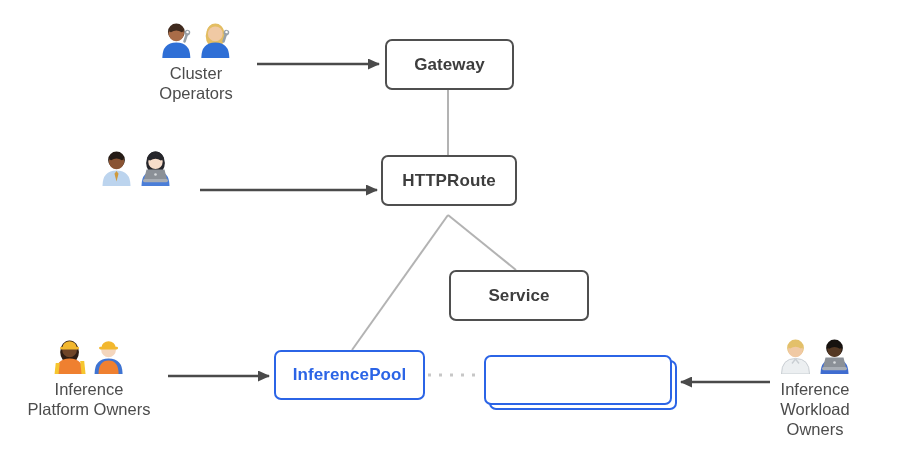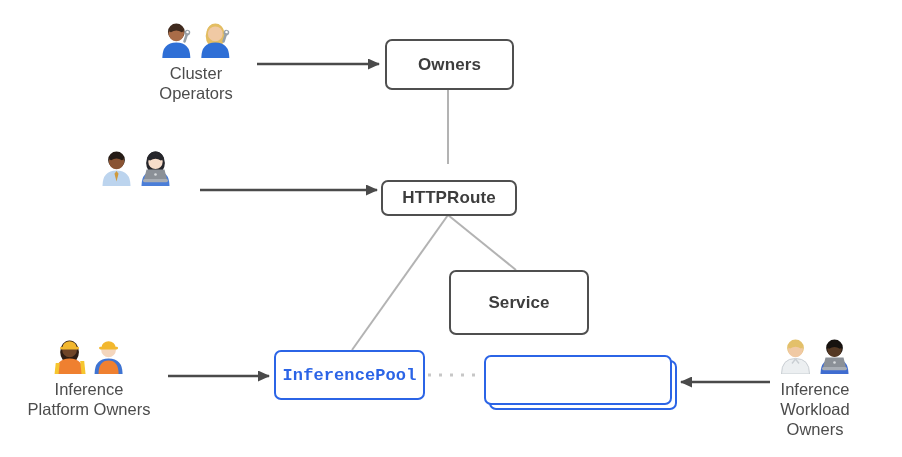--- a/index.html
+++ b/index.html
@@ -10,21 +10,21 @@
   .wires{position:absolute;left:0;top:0;z-index:1;pointer-events:none;}
   .wire{stroke:var(--connector,#b3b3b3);stroke-width:2;fill:none;}
   .dotted{stroke:var(--dotted,#c7c7c7);stroke-width:3;stroke-dasharray:3 8;fill:none;}
   .arrow{stroke:var(--arrow,#4a4a4a);stroke-width:2.3;fill:none;}
   .node{
     position:absolute;display:flex;align-items:center;justify-content:center;
     background:#fff;border:2px solid var(--node-border,#4f4f4f);border-radius:7px;
     font-weight:bold;font-size:17px;color:var(--node-text,#3d3d3d);
     box-sizing:border-box;z-index:3;letter-spacing:.1px;
   }
-  .node.blue{border-color:var(--accent-blue,#2b64e6);color:var(--accent-blue,#2b64e6);font-family:Liberation Mono, monospace;}
+  .node.blue{border-color:var(--accent-blue,#2b64e6);color:var(--accent-blue,#2b64e6);}
   .stack-layer{
     position:absolute;background:#fff;border:2px solid var(--accent-blue,#2b64e6);
     border-radius:7px;box-sizing:border-box;
   }
   .z1{z-index:1}.z2{z-index:2}
   .persona{
     position:absolute;display:flex;flex-direction:column;align-items:center;
     transform:translateX(-50%);z-index:2;
   }
   .persona .icons{display:flex;gap:5px;align-items:flex-end;}
@@ -50,28 +50,28 @@
     <line class="wire" x1="448" y1="215" x2="352" y2="350"></line>
     <line class="dotted" x1="428" y1="375" x2="478" y2="375"></line>
 
     <line class="arrow" x1="257" y1="64" x2="379" y2="64" marker-end="url(#ah)"></line>
     <line class="arrow" x1="200" y1="190" x2="377" y2="190" marker-end="url(#ah)"></line>
     <line class="arrow" x1="168" y1="376" x2="269" y2="376" marker-end="url(#ah)"></line>
     <line class="arrow" x1="770" y1="382" x2="681" y2="382" marker-end="url(#ah)"></line>
   </svg>
 
   <div class="node" style="left:385px;top:39px;width:129px;height:51px">
-    <span>Owners</span>
+    <span>Gateway</span>
   </div>
 
-  <div class="node" style="left:381px;top:180px;width:136px;height:36px">
+  <div class="node" style="left:381px;top:155px;width:136px;height:51px">
     <span>HTTPRoute</span>
   </div>
 
-  <div class="node" style="left:449px;top:270px;width:140px;height:65px">
+  <div class="node" style="left:449px;top:270px;width:140px;height:51px">
     <span>Service</span>
   </div>
 
   <div class="node blue" style="left:274px;top:350px;width:151px;height:50px">
     <span>InferencePool</span>
   </div>
 
   <div class="stack-layer z1" style="left:489px;top:360px;width:188px;height:50px"></div>
   <div class="stack-layer z2" style="left:484px;top:355px;width:188px;height:50px"></div>
 

